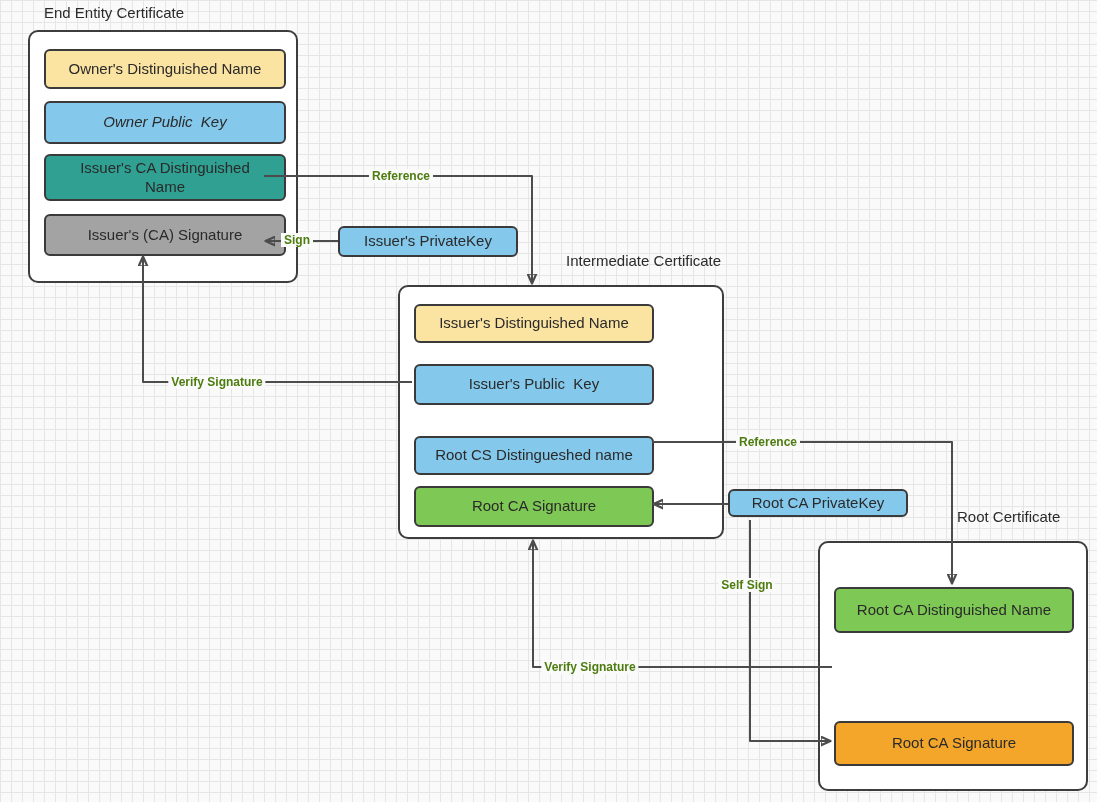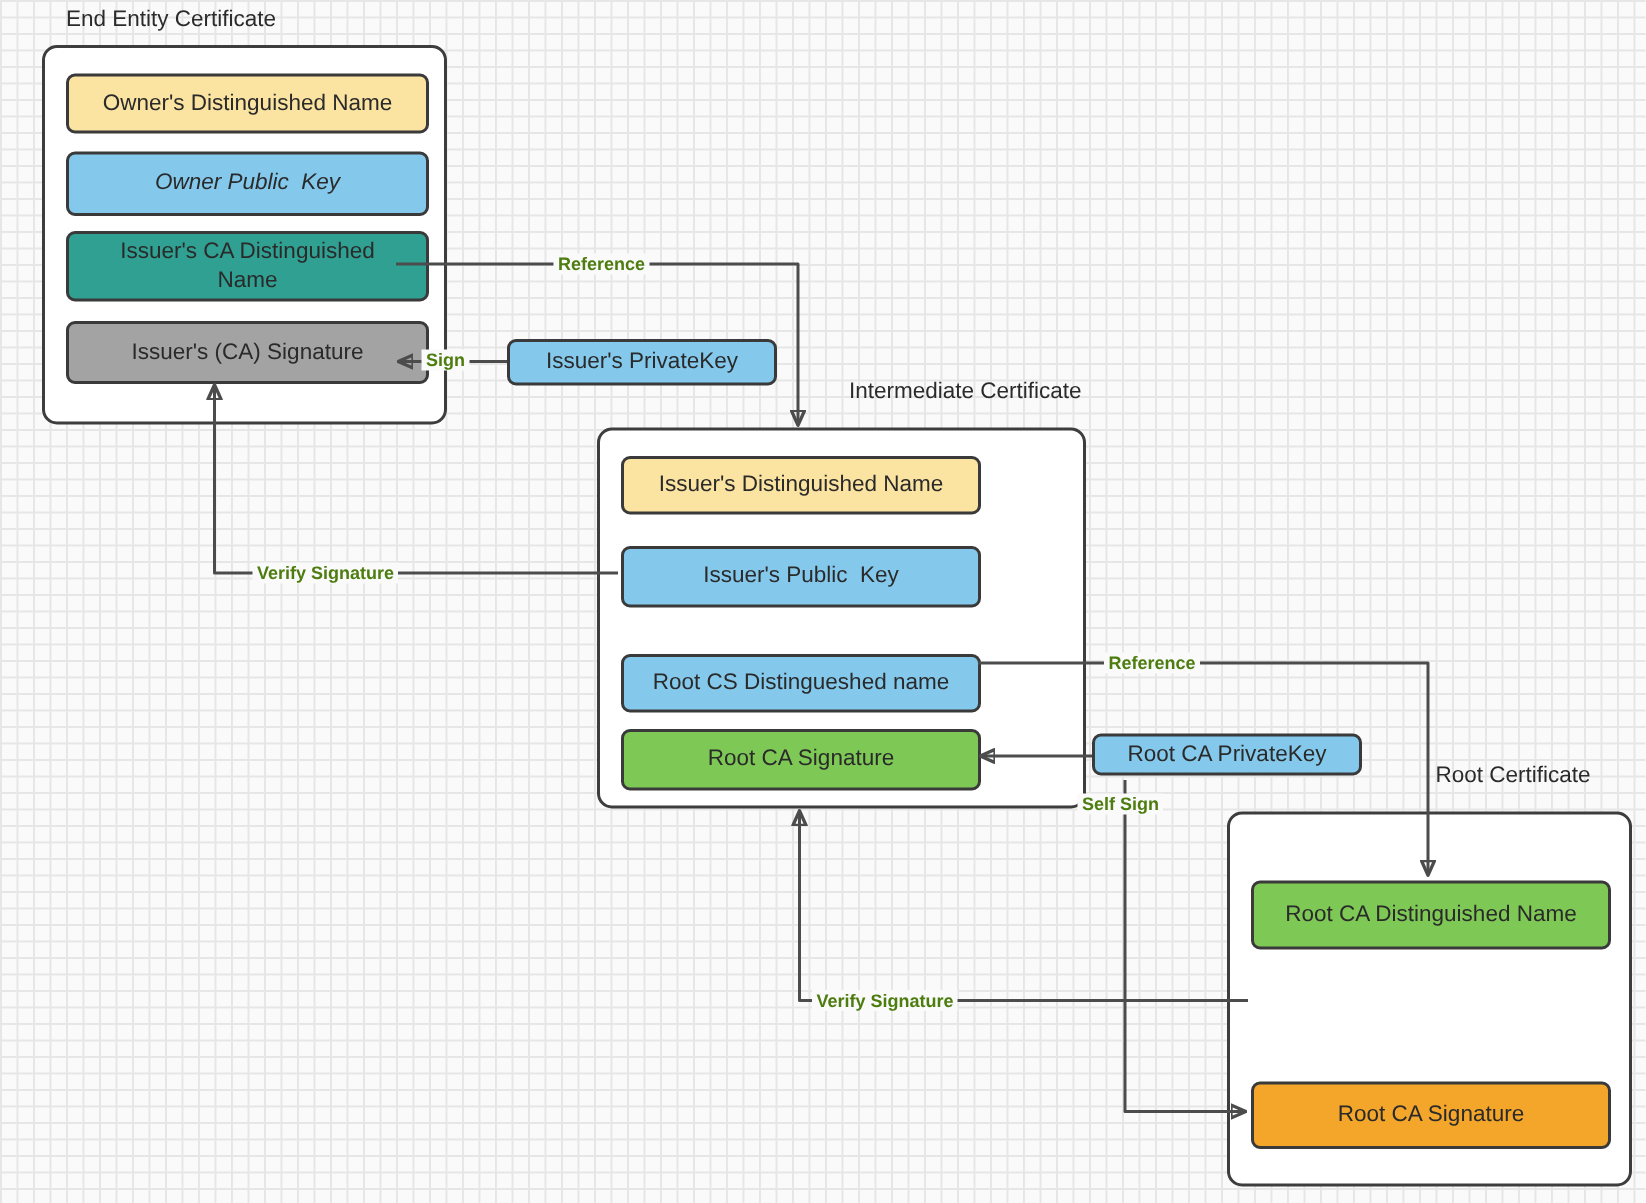--- a/index.html
+++ b/index.html
@@ -121,16 +121,16 @@
     <path d="M 652 442 L 952 442 L 952 583" marker-end="url(#arrow)"></path>
     <path d="M 728 504 L 654 504" marker-end="url(#arrow)"></path>
     <path d="M 750 520 L 750 741 L 830 741" marker-end="url(#arrow)"></path>
     <path d="M 832 667 L 533 667 L 533 541" marker-end="url(#arrow)"></path>
   </svg>
 
   <div class="arrow-label" style="left:401px; top:176px;">Reference</div>
   <div class="arrow-label" style="left:297px; top:240px;">Sign</div>
   <div class="arrow-label" style="left:217px; top:382px;">Verify Signature</div>
   <div class="arrow-label" style="left:768px; top:442px;">Reference</div>
-  <div class="arrow-label" style="left:747px; top:536px;">Self Sign</div>
+  <div class="arrow-label" style="left:747px; top:585px;">Self Sign</div>
   <div class="arrow-label" style="left:590px; top:667px;">Verify Signature</div>
 
 </div>
 
 </body></html>

